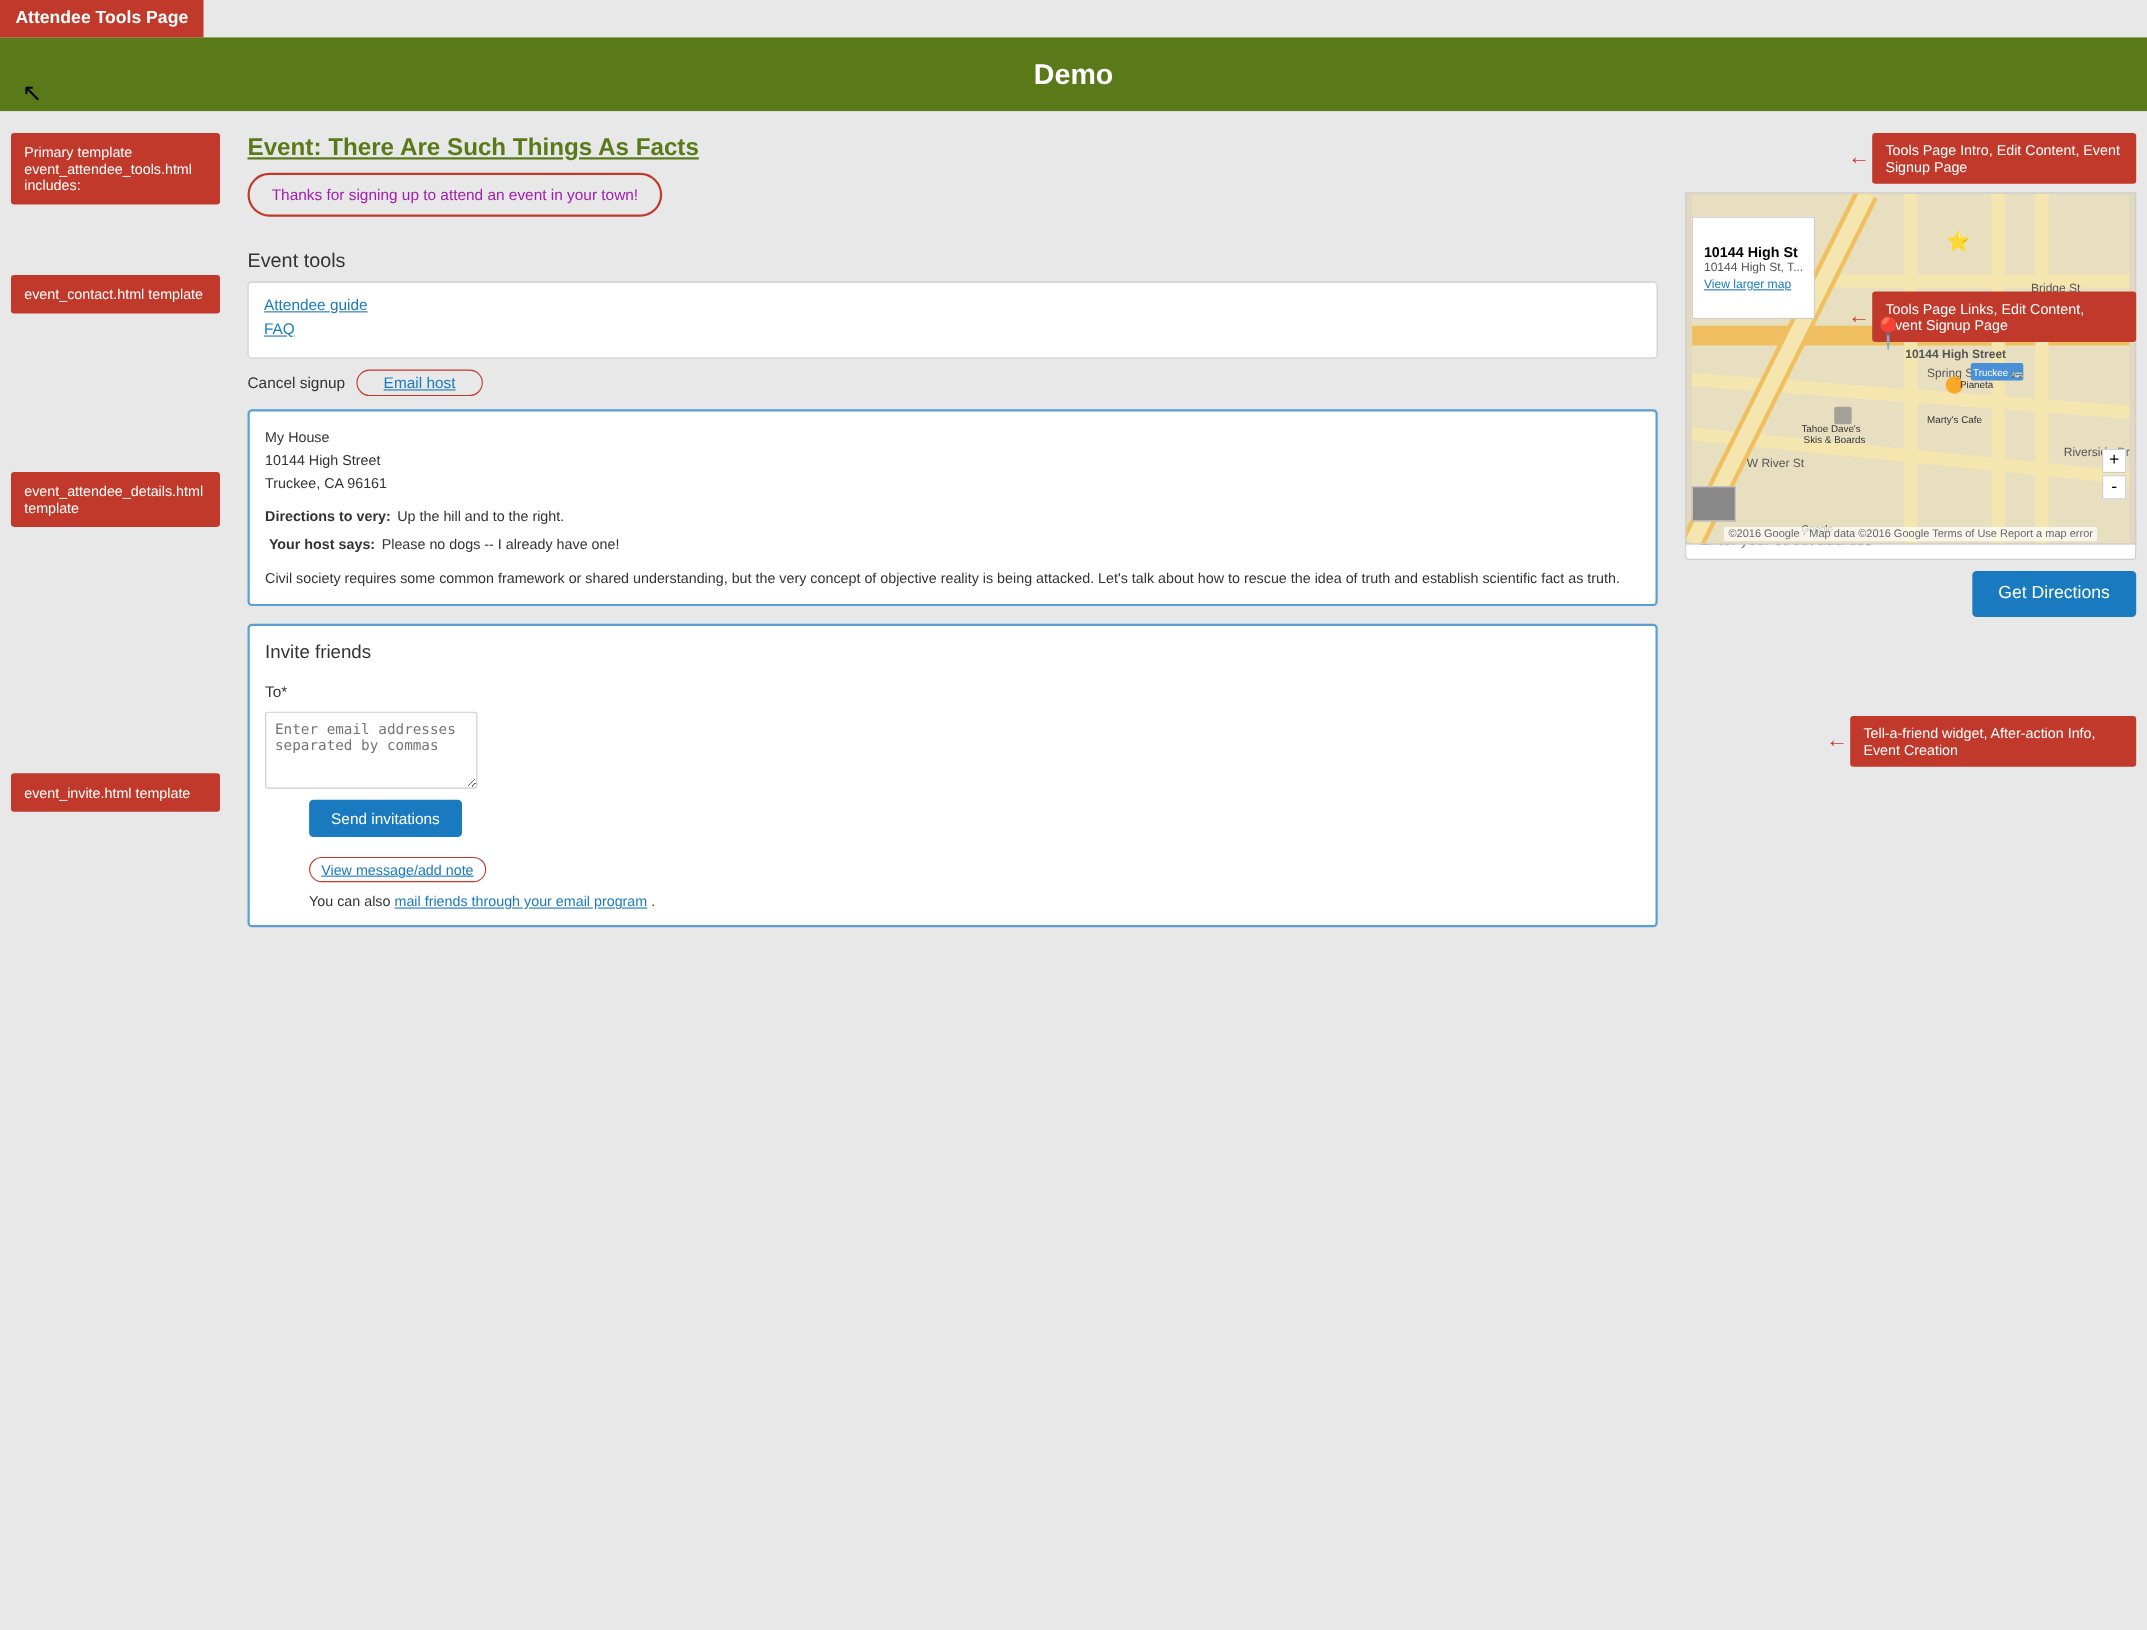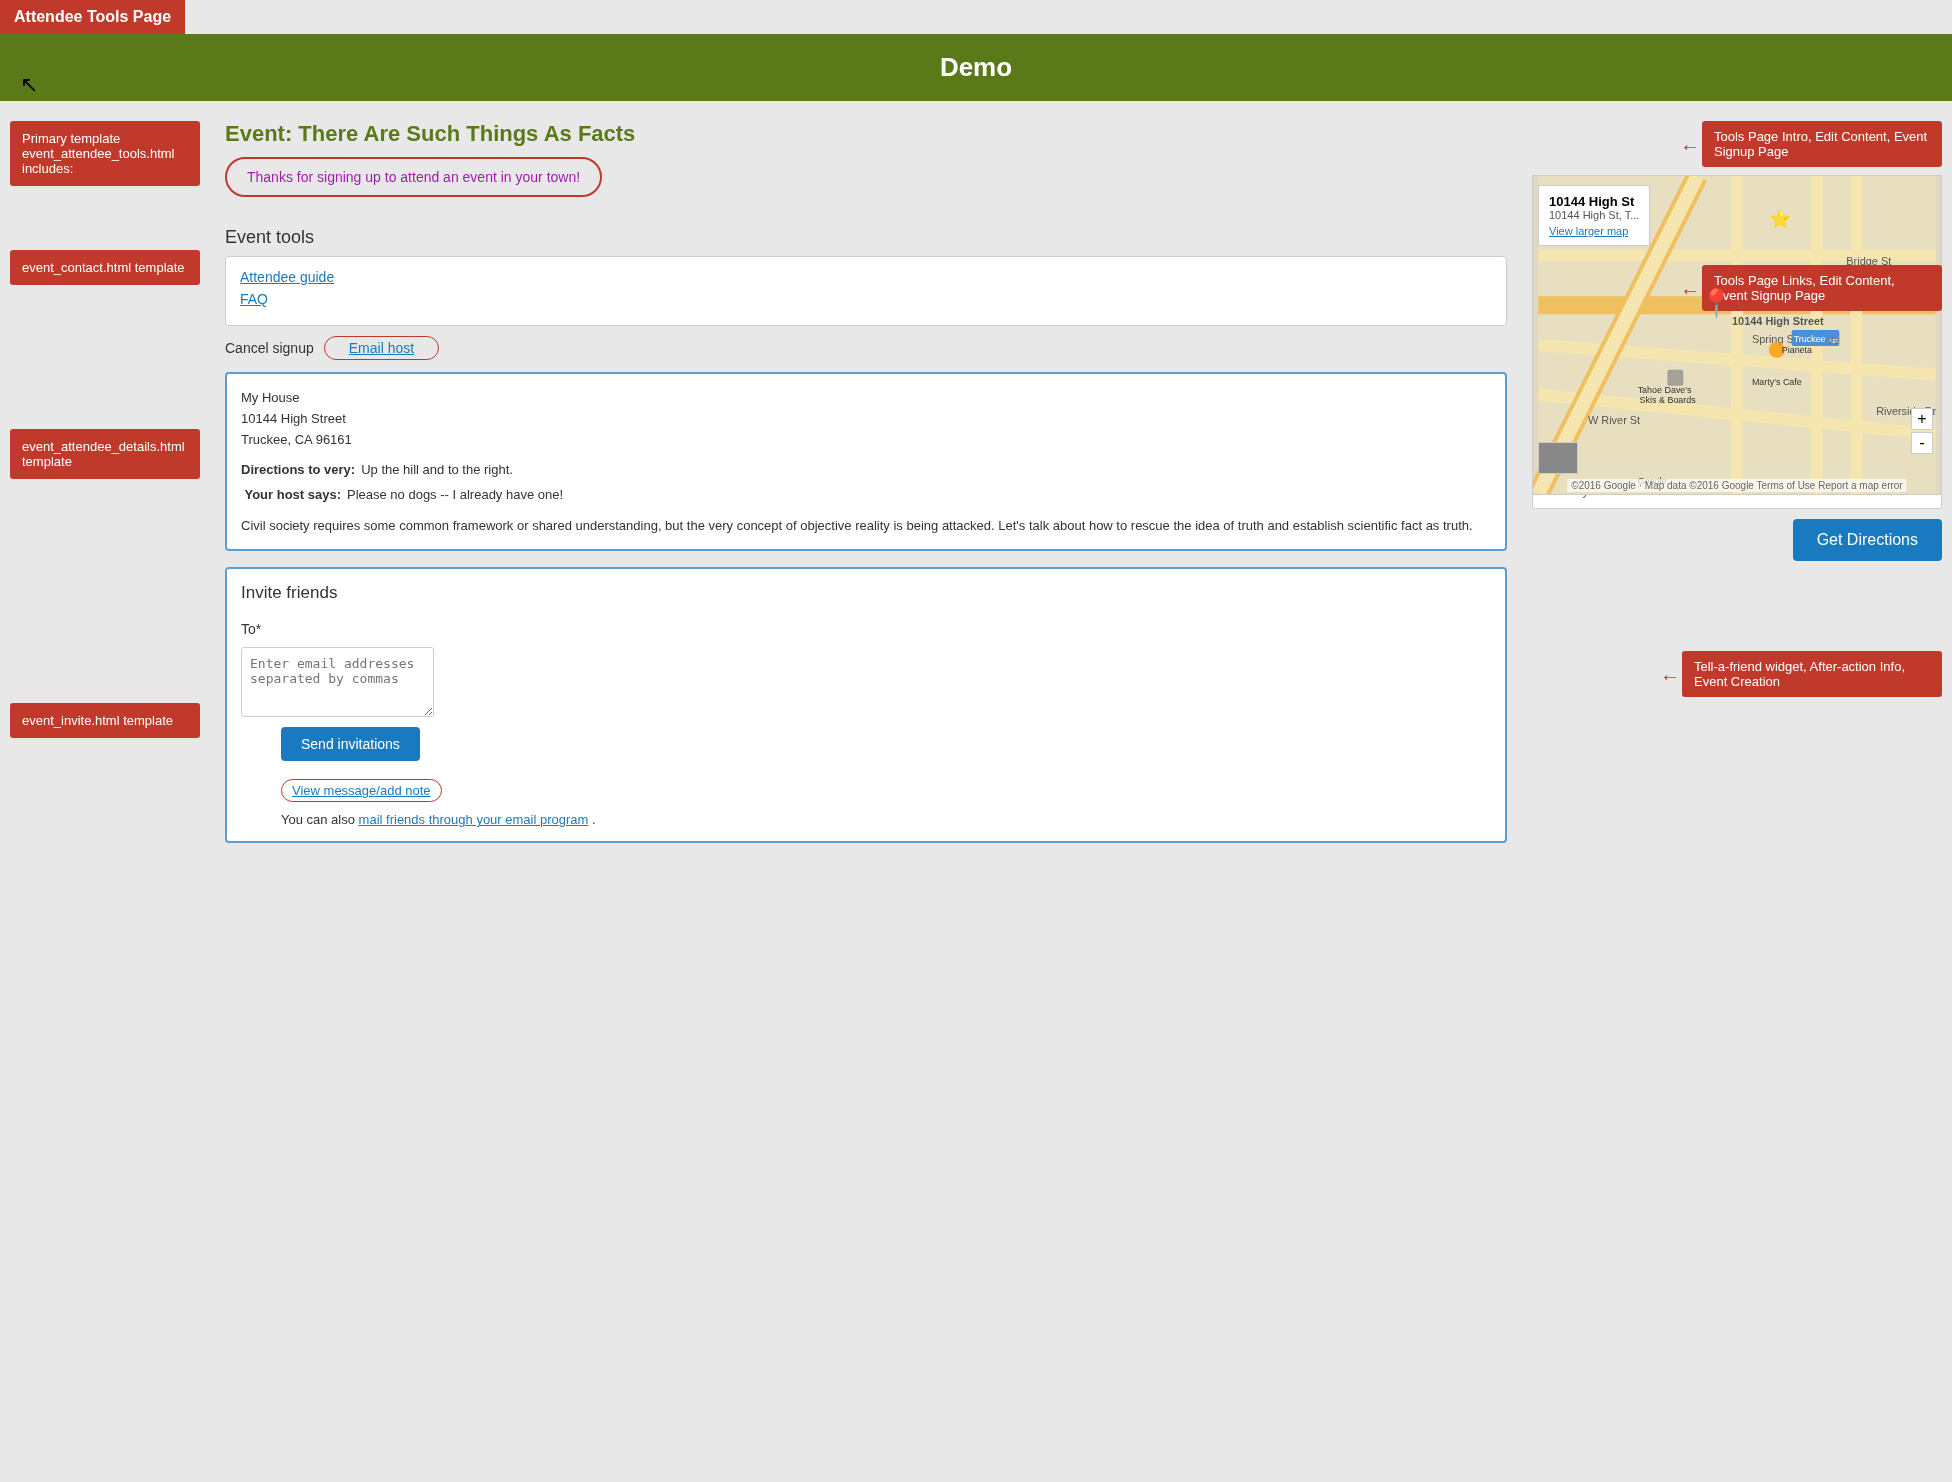--- a/index.html
+++ b/index.html
@@ -72,20 +72,21 @@
       flex-shrink: 0;
       padding-left: 10px;
     }
 
     
     .event-title {
       color: #5a7a1a;
       font-size: 22px;
       font-weight: bold;
       margin-bottom: 10px;
+      text-decoration: underline;
     }
 
     
     .intro-box {
       border: 2px solid #c0392b;
       border-radius: 50px;
       padding: 10px 20px;
       display: inline-block;
       font-size: 14px;
       margin-bottom: 16px;
@@ -249,25 +250,25 @@
       background: #e0d8c0;
       border: 1px solid #ccc;
       position: relative;
       margin-bottom: 10px;
       height: 320px;
       overflow: hidden;
     }
 
     .map-info-box {
       position: absolute;
-      top: 9px;
+      top: 21px;
       left: 5px;
       background: white;
       border: 1px solid #ccc;
-      padding: 8px 10px;
+      padding: 24px 10px;
       font-size: 12px;
       z-index: 2;
     }
 
     .map-info-box .address-name {
       font-weight: bold;
       font-size: 13px;
     }
 
     .map-view-larger {

